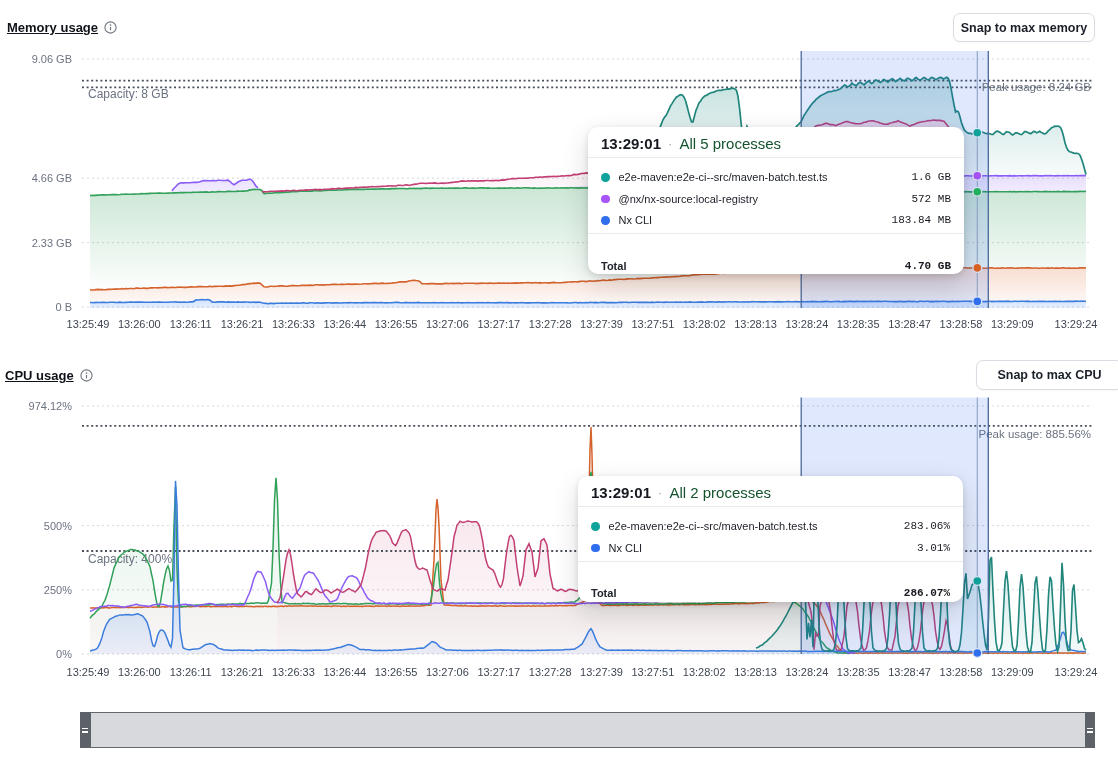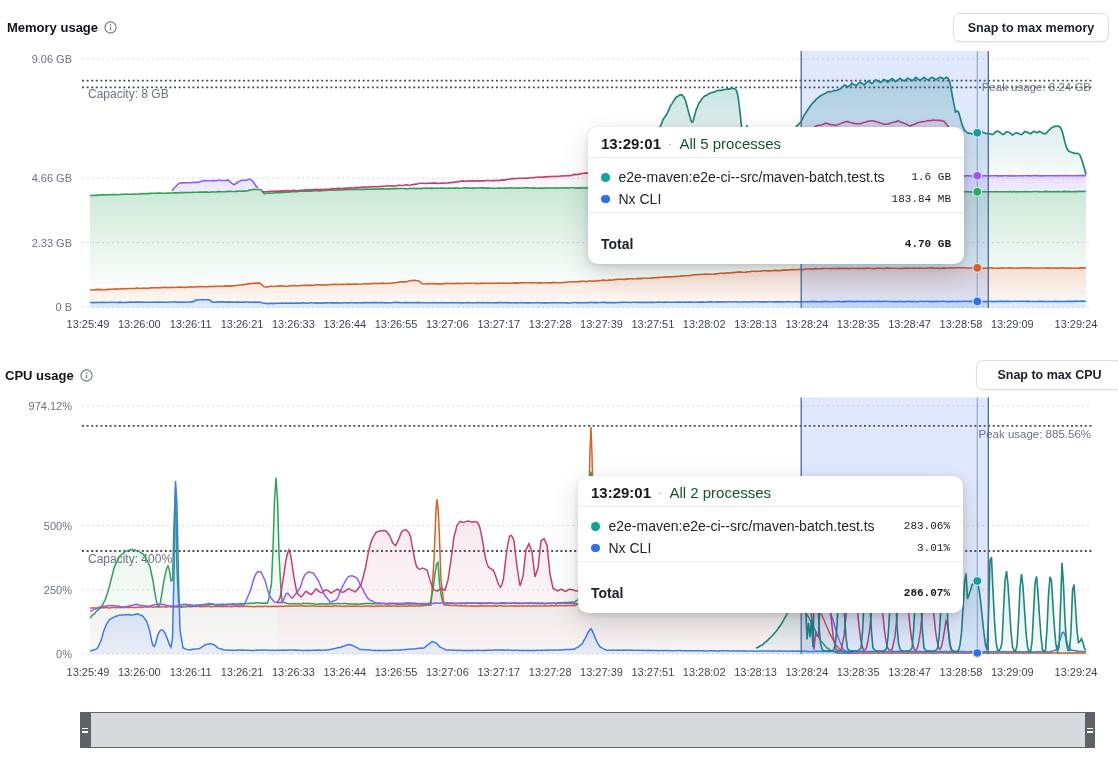--- a/index.html
+++ b/index.html
@@ -1,41 +1,41 @@
 <!DOCTYPE html>
 <html><head><meta charset="utf-8"><style>
 * { margin:0; padding:0; box-sizing:border-box; }
 body { font-family:"Liberation Sans", sans-serif; background:#fff; }
 #stage { position:relative; width:1118px; height:761px; background:#fff; overflow:hidden; }
-.title { position:absolute; font-size:13px; font-weight:bold; color:#0f1218; display:flex; align-items:center; }
+.title { position:absolute; font-size:13px; font-weight:bold; color:#0f1218; display:flex; align-items:center;text-decoration:underline; }
 .btn { position:absolute; background:#fff; border:1px solid #d9dce2; border-radius:7px; font-size:12.5px; font-weight:bold; color:#1a1f28; display:flex; align-items:center; justify-content:center; box-shadow:0 1px 2px rgba(0,0,0,0.04); }
-.tip { position:absolute; background:#fff; border-radius:10px; box-shadow:0 2px 6px rgba(0,0,0,0.12), 0 10px 28px rgba(0,0,0,0.14); padding:8px 13px 12px 13px; }
+.tip { position:absolute; background:#fff; border-radius:10px; box-shadow:0 2px 6px rgba(0,0,0,0.12), 0 10px 28px rgba(0,0,0,0.14); padding:8px 13px 1px 13px; }
 .thead { height:17px; display:flex; align-items:center; }
 .ttime { font-size:15px; font-weight:bold; color:#16191f; }
 .tsep { color:#9aa1ab; margin:0 7px; font-size:13px; }
 .tproc { font-size:15px; color:#14532d; }
 .tdiv { border-top:1px solid #e8eaee; margin:5px -13px 0 -13px; }
 .tbody { margin-top:8.5px; }
 .trow { height:21.6px; display:flex; align-items:center; }
 .dot { width:8.5px; height:8.5px; border-radius:50%; flex:none; }
-.tname { margin-left:9px; font-size:14px; color:#20242b; }
+.tname { margin-left:9px; font-size:11px; color:#20242b; }
 .tval { margin-left:auto; font-family:"Liberation Mono", monospace; font-size:11px; color:#16191f; }
 .ttotal { height:15px;margin-top:24px; }
 .sb-track { position:absolute; left:80px; top:712px; width:1015px; height:36px; background:#d7d9dd; border:1px solid #62666e; }
 .sb-handle { position:absolute; top:712px; width:10.5px; height:36px; background:#5d6168; display:flex; flex-direction:column; align-items:center; justify-content:center; gap:2px; }
 .sb-handle i { display:block; width:6px; height:1.5px; background:#fff; }
 </style></head>
 <body>
 <div id="stage">
 <div class="title" style="left:7px;top:20px">Memory usage <svg width="13" height="13" viewBox="0 0 13 13" style="margin-left:6px">
         <circle cx="6.5" cy="6.5" r="5.6" fill="none" stroke="#6f7680" stroke-width="1.1"></circle>
         <line x1="6.5" y1="5.9" x2="6.5" y2="9.3" stroke="#6f7680" stroke-width="1.2"></line>
         <circle cx="6.5" cy="4" r="0.85" fill="#6f7680"></circle>
       </svg></div>
-<div class="btn" style="left:953px;top:13px;width:156px;height:29px">Snap to max memory</div>
+<div class="btn" style="left:953px;top:13px;width:142px;height:29px">Snap to max memory</div>
 <svg width="1118" height="290" viewBox="0 45 1118 290" style="position:absolute;left:0;top:45px" font-family="Liberation Sans, sans-serif">
       <defs>
         <linearGradient id="gteal" gradientUnits="userSpaceOnUse" x1="0" y1="75" x2="0" y2="178">
           <stop offset="0" stop-color="rgb(23,138,128)" stop-opacity="0.26"></stop>
           <stop offset="1" stop-color="rgb(23,138,128)" stop-opacity="0.03"></stop>
         </linearGradient>
         <linearGradient id="gpink" gradientUnits="userSpaceOnUse" x1="0" y1="118" x2="0" y2="196">
           <stop offset="0" stop-color="rgb(195,63,120)" stop-opacity="0.2"></stop>
           <stop offset="1" stop-color="rgb(195,63,120)" stop-opacity="0.02"></stop>
         </linearGradient>
@@ -194,20 +194,25 @@
         <span class="tproc">All 5 processes</span>
       </div>
 <div class="tdiv"></div>
 <div class="tbody">
         <div class="trow">
           <span class="dot" style="background:#10a39b"></span>
           <span class="tname">e2e-maven:e2e-ci--src/maven-batch.test.ts</span>
           <span class="tval">1.6 GB</span>
         </div>
         <div class="trow">
+          <span class="dot" style="background:#a855f7"></span>
+          <span class="tname">@nx/nx-source:local-registry</span>
+          <span class="tval">572 MB</span>
+        </div>
+        <div class="trow">
           <span class="dot" style="background:#2f6fed"></span>
           <span class="tname">Nx CLI</span>
           <span class="tval">183.84 MB</span>
         </div>
       </div>
 <div class="tdiv" style="margin-top:2px"></div>
 <div class="trow ttotal">
         <span class="tname" style="margin-left:0;font-weight:bold">Total</span>
         <span class="tval" style="font-weight:bold">4.70 GB</span>
       </div>

